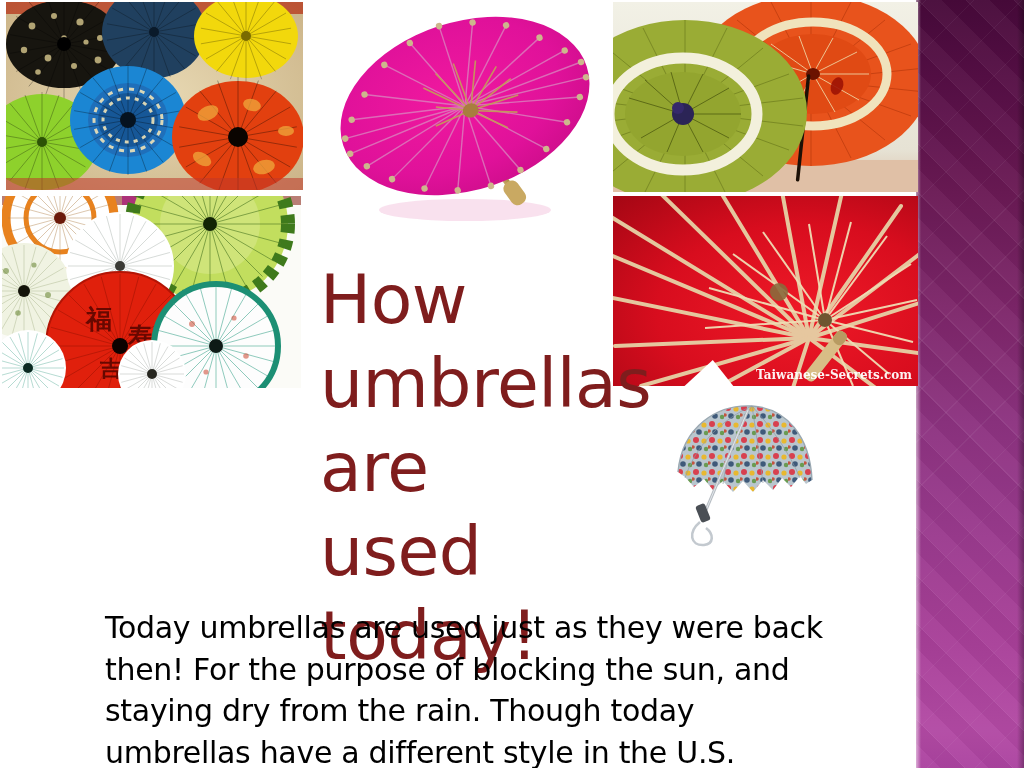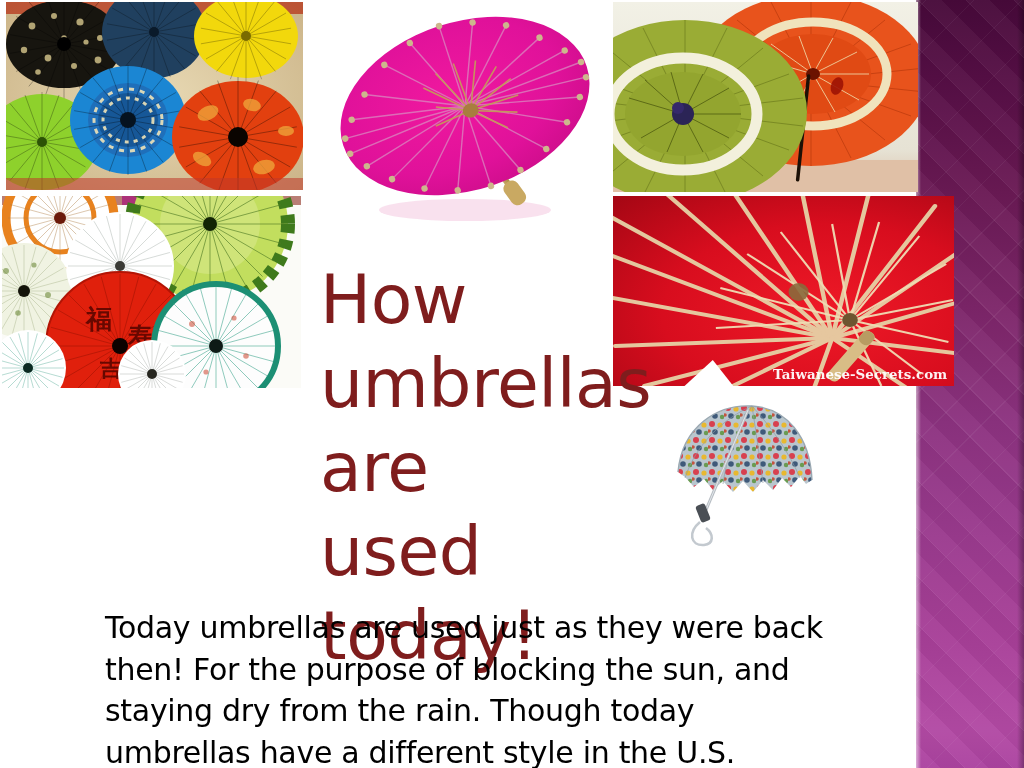--- a/index.html
+++ b/index.html
@@ -53,21 +53,21 @@
 
   
   .pic { position:absolute; overflow:hidden; background:#fff; }
   .pic svg { display:block; width:100%; height:100%; }
 
   
   #pic-parasols-overhead { left:6px;   top:2px;   width:297px; height:188px; }
   #pic-parasols-chinese  { left:2px;   top:196px; width:299px; height:192px; }
   #pic-pink-parasol      { left:325px; top:2px;   width:270px; height:240px; }
   #pic-wagasa-pair       { left:613px; top:2px;   width:305px; height:190px; }
-  #pic-red-parasol       { left:613px; top:196px; width:341px; height:190px; }
+  #pic-red-parasol       { left:613px; top:196px; width:305px; height:190px; }
   #pic-folding-umbrella  { left:660px; top:388px; width:170px; height:165px; }
 
   
   #notch {
     position:absolute; left:678px; top:360px;
     width:60px; height:32px;
     background:#ffffff;
     clip-path:polygon(58% 0%, 100% 100%, 0% 100%);
   }
 

